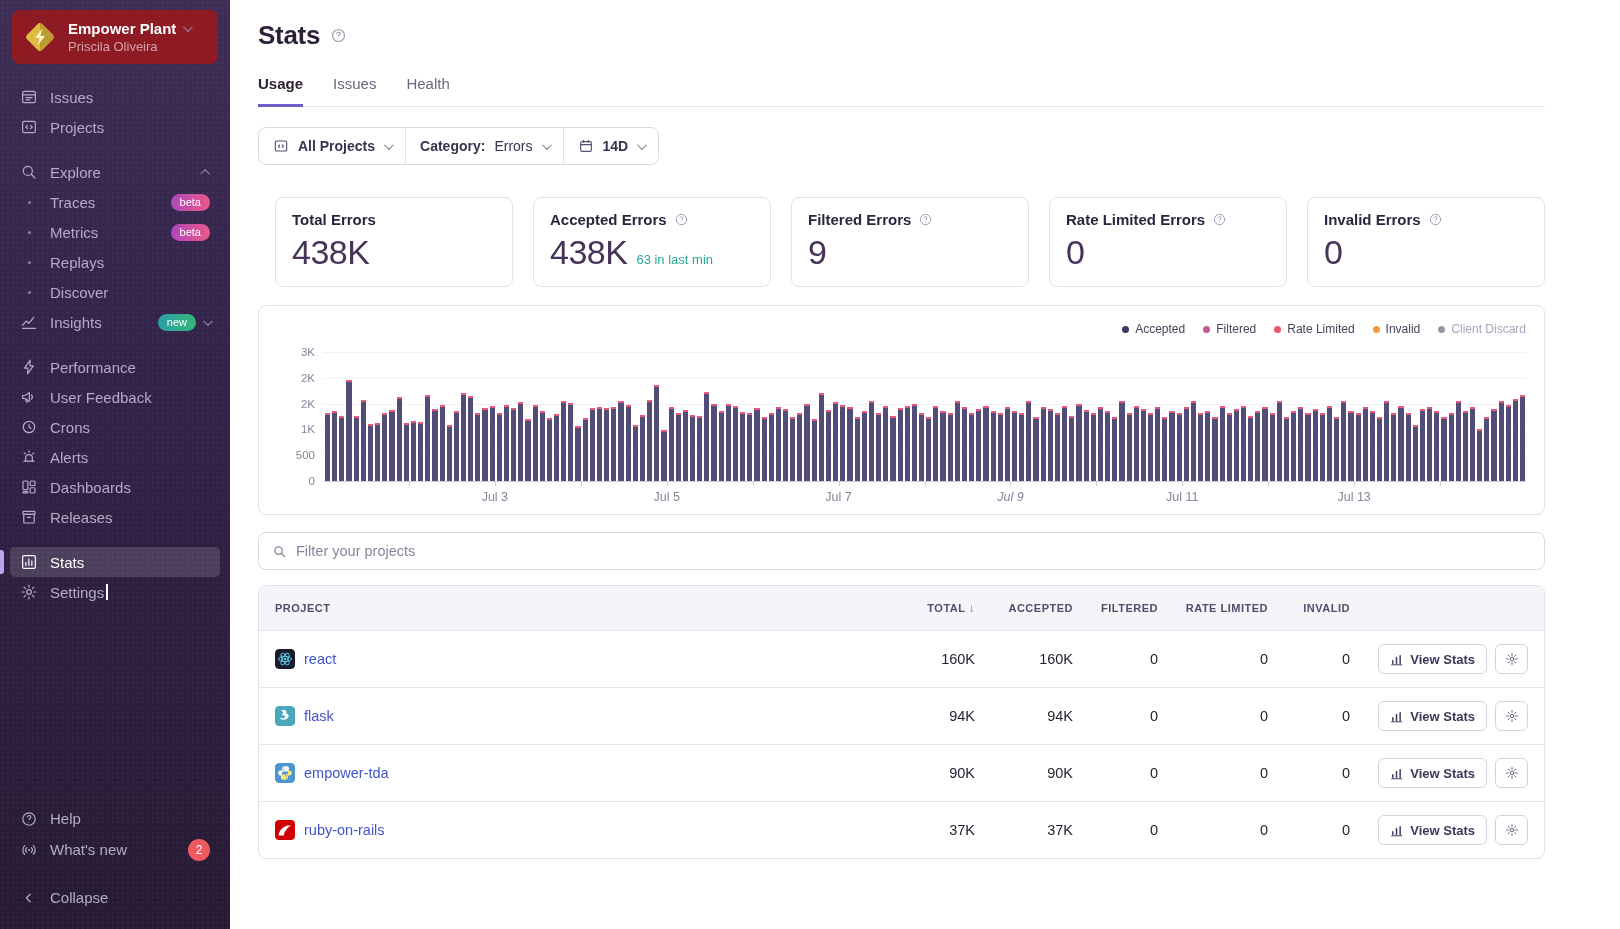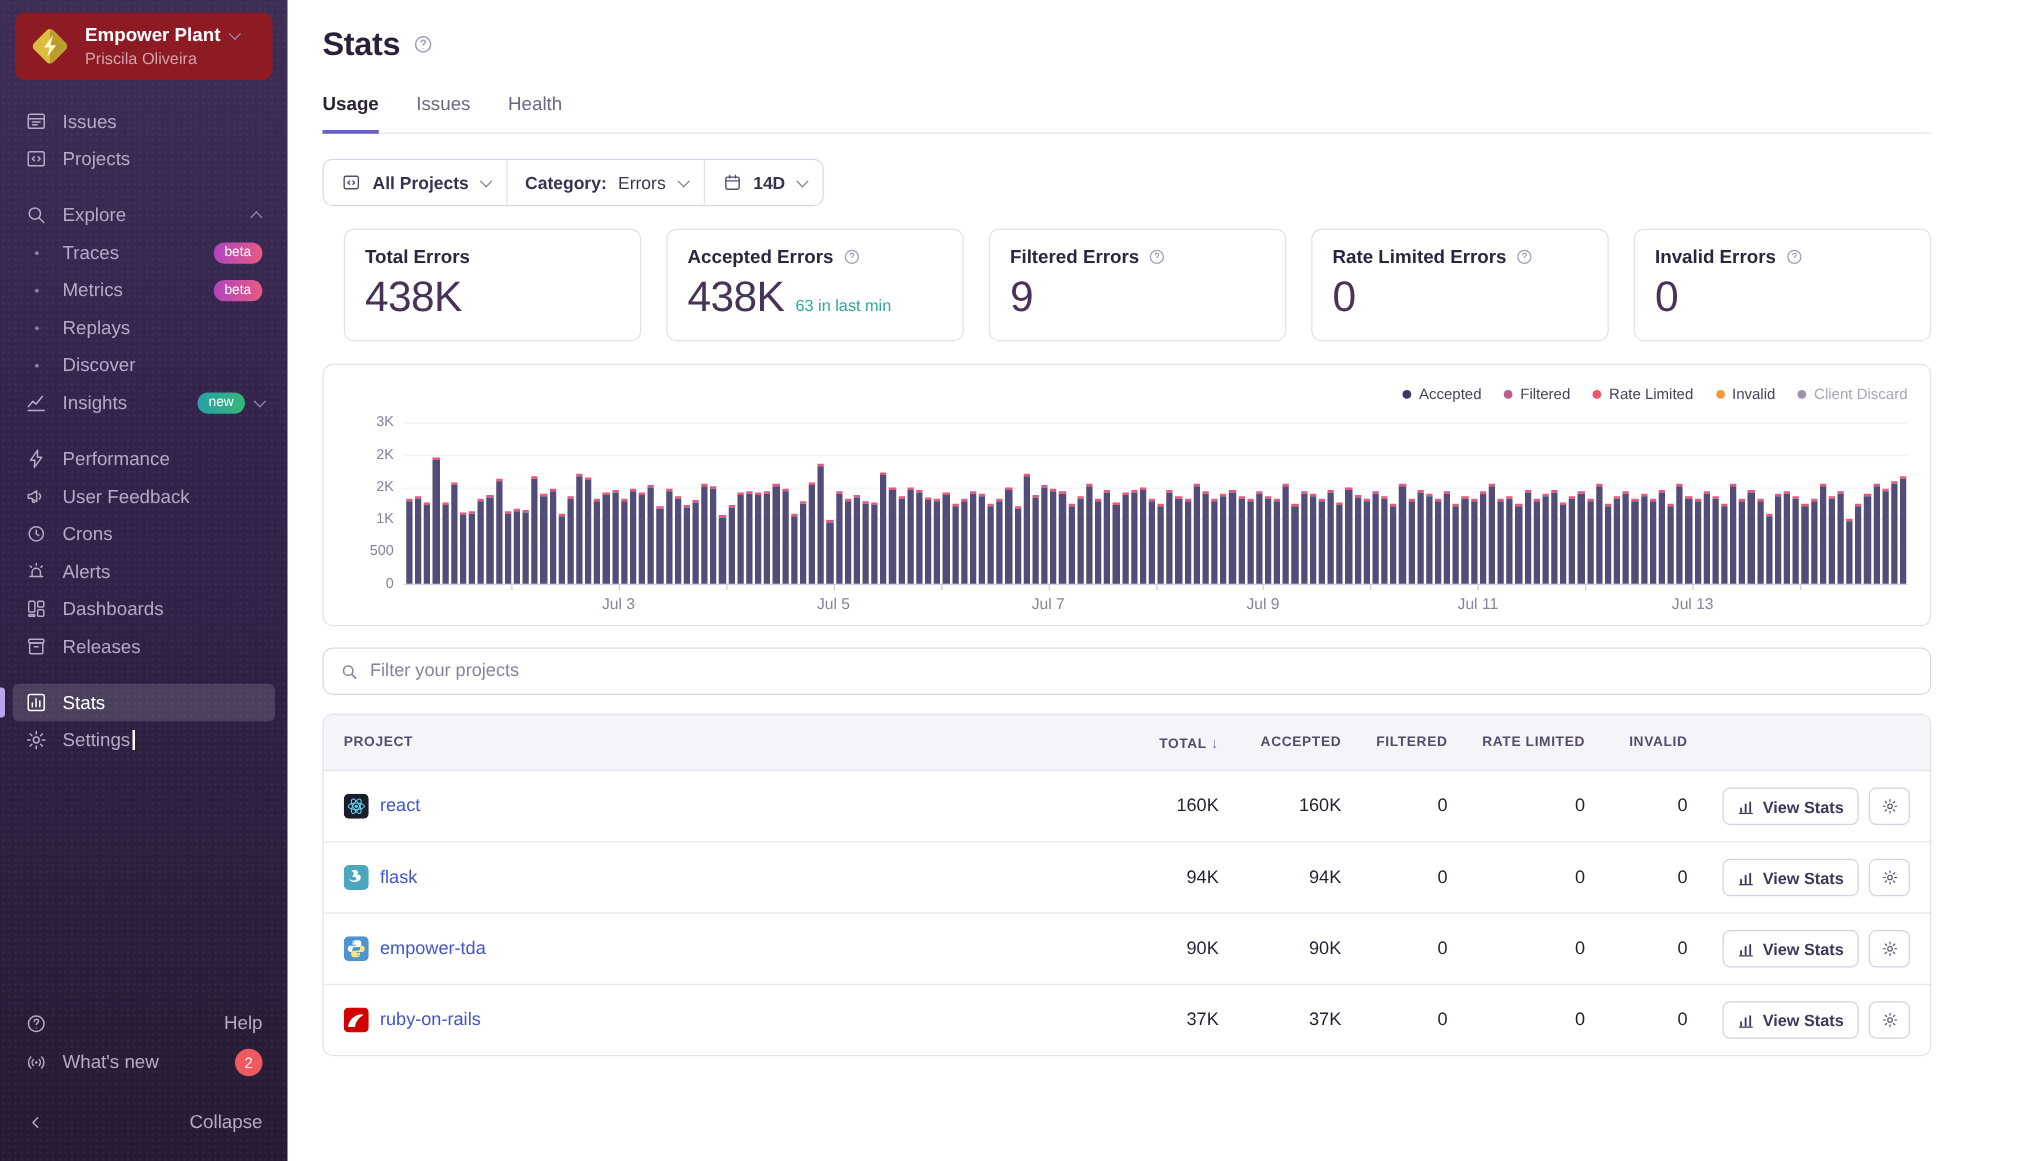--- a/index.html
+++ b/index.html
@@ -38,42 +38,42 @@
   .chev{ width:7px; height:7px; border-right:1.8px solid #9c92b0; border-bottom:1.8px solid #9c92b0; display:inline-block; }
   .chev.down{ transform:rotate(45deg) translateY(-2px); }
   .chev.up{ transform:rotate(-135deg) translateY(-2px); }
   .badge{ font-size:11px; color:#fff; padding:2.5px 9px; border-radius:10px; font-weight:400; }
   .badge.beta{ background:linear-gradient(95deg,#ae45be, #ea5a85); }
   .badge.new{ background:linear-gradient(95deg,#2a9fa8, #35b878); }
   .count-badge{ width:22px; height:22px; border-radius:50%; background:#ef5a60; color:#fff;
     font-size:12px; display:flex; align-items:center; justify-content:center; }
   .text-caret{ width:1.5px; height:16px; background:#fff; margin-left:2px; }
   .sb-footer{ margin-top:auto; padding:0 10px; }
-  .sb-footer .nav-item{ height:31px;justify-content:space-between; }
+  .sb-footer .nav-item{ height:31px; }
   .collapse-gap{ margin-top:17px; }
 
   
   .main{ flex:1; background:#fff; padding:20px 71px 0 28px; overflow:hidden; }
   .page-head{ display:flex; align-items:center; gap:10px; }
   .page-title{ font-size:26px; font-weight:700; color:#2b1f3a; letter-spacing:-0.3px; }
   .help-ic{ color:#a59db4; display:inline-flex; }
   .help-ic svg{ width:17px; height:17px; }
   .tabs{ margin-top:24px; border-bottom:1px solid #e7e3ee; display:flex; gap:30px; }
   .tab{ padding-bottom:12px; font-size:15px; color:#6e6680; cursor:pointer; }
   .tab.active{ color:#2b2233; font-weight:700; border-bottom:3px solid #6a5fc8; margin-bottom:-1px; }
 
   .filter-bar{ margin-top:20px; display:inline-flex; align-items:stretch; border:1px solid #dcd7e5;
     border-radius:8px; height:38px; background:#fff; }
   .seg{ display:flex; align-items:center; gap:9px; padding:0 14px; font-size:14px; color:#3a3150; cursor:pointer; }
   .seg + .seg{ border-left:1px solid #e4e0ec; }
   .seg .b{ font-weight:700; }
   .seg svg{ width:16px; height:16px; color:#574e6e; }
   .seg .chev{ border-color:#7d7590; }
 
-  .cards{ margin-top:18px; display:grid; grid-template-columns:repeat(5,1fr); gap:20px;padding-left:17px; }
+  .cards{ margin-top:32px; display:grid; grid-template-columns:repeat(5,1fr); gap:20px;padding-left:17px; }
   .card{ border:1px solid #e3dfeb; border-radius:8px; padding:13px 16px 14px; background:#fff; }
   .card-title{ font-size:15px; font-weight:700; color:#2d2440; display:flex; align-items:center; gap:7px; }
   .card-value-row{ margin-top:5px; display:flex; align-items:baseline; gap:9px; }
   .card-value{ font-size:34px; font-weight:400; color:#463357; letter-spacing:-0.5px; }
   .card-sub{ font-size:13px; color:#2ba894; }
 
   .chart-panel{ margin-top:18px; border:1px solid #e3dfeb; border-radius:8px; background:#fff; }
   .chart-inner{ padding:16px 18px 0; }
   .legend{ display:flex; justify-content:flex-end; gap:18px; font-size:12px; color:#4a4258; }
   .legend-item{ display:flex; align-items:center; gap:6px; cursor:pointer; }
@@ -1163,21 +1163,21 @@
               <div class="xtick" style="left: 14.2857%;"></div>
               <span class="xlabel" style="left: 14.2857%;">Jul 3</span>
               <div class="xtick" style="left: 21.4286%;"></div>
               <div class="xtick" style="left: 28.5714%;"></div>
               <span class="xlabel" style="left: 28.5714%;">Jul 5</span>
               <div class="xtick" style="left: 35.7143%;"></div>
               <div class="xtick" style="left: 42.8571%;"></div>
               <span class="xlabel" style="left: 42.8571%;">Jul 7</span>
               <div class="xtick" style="left: 50%;"></div>
               <div class="xtick" style="left: 57.1429%;"></div>
-              <span class="xlabel" style="left: 57.1429%;">Jul 9</span>
+              <span class="xlabel" style="left: 57.1429%; font-style: italic;">Jul 9</span>
               <div class="xtick" style="left: 64.2857%;"></div>
               <div class="xtick" style="left: 71.4286%;"></div>
               <span class="xlabel" style="left: 71.4286%;">Jul 11</span>
               <div class="xtick" style="left: 78.5714%;"></div>
               <div class="xtick" style="left: 85.7143%;"></div>
               <span class="xlabel" style="left: 85.7143%;">Jul 13</span>
               <div class="xtick" style="left: 92.8571%;"></div>
             </div>
         </div>
       </div>

